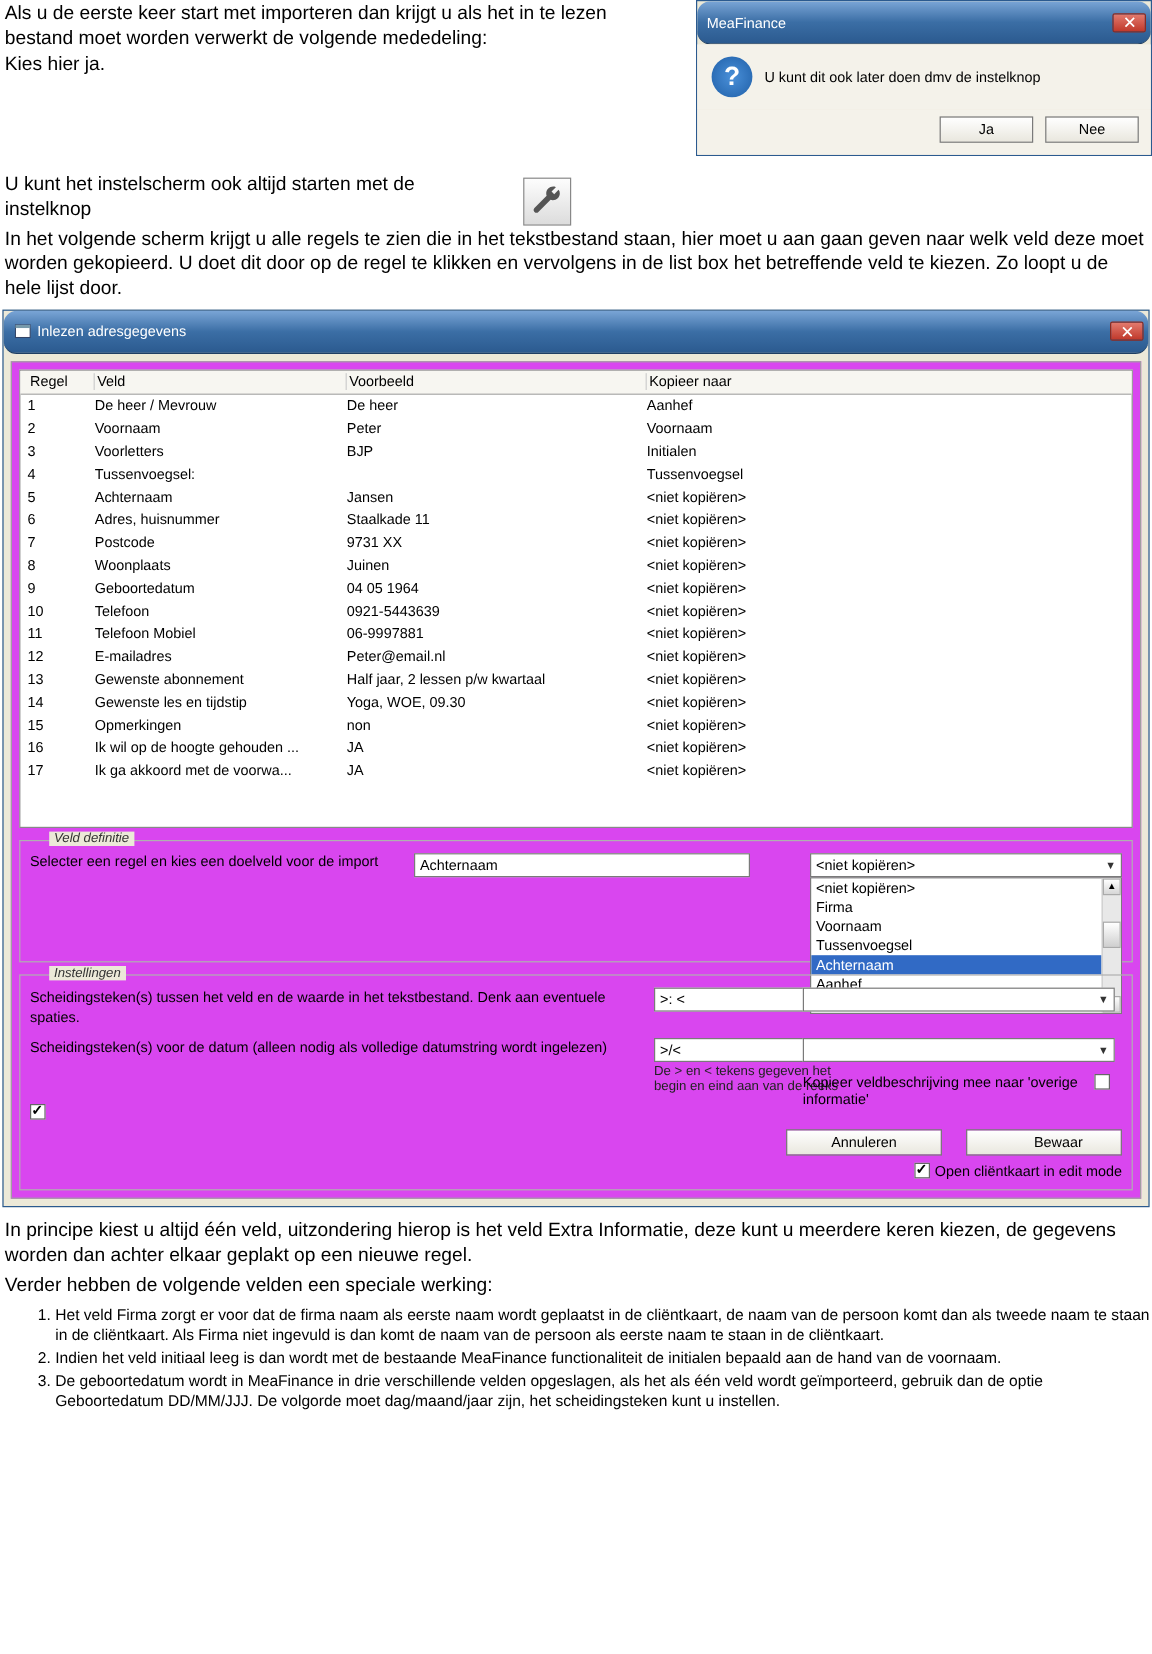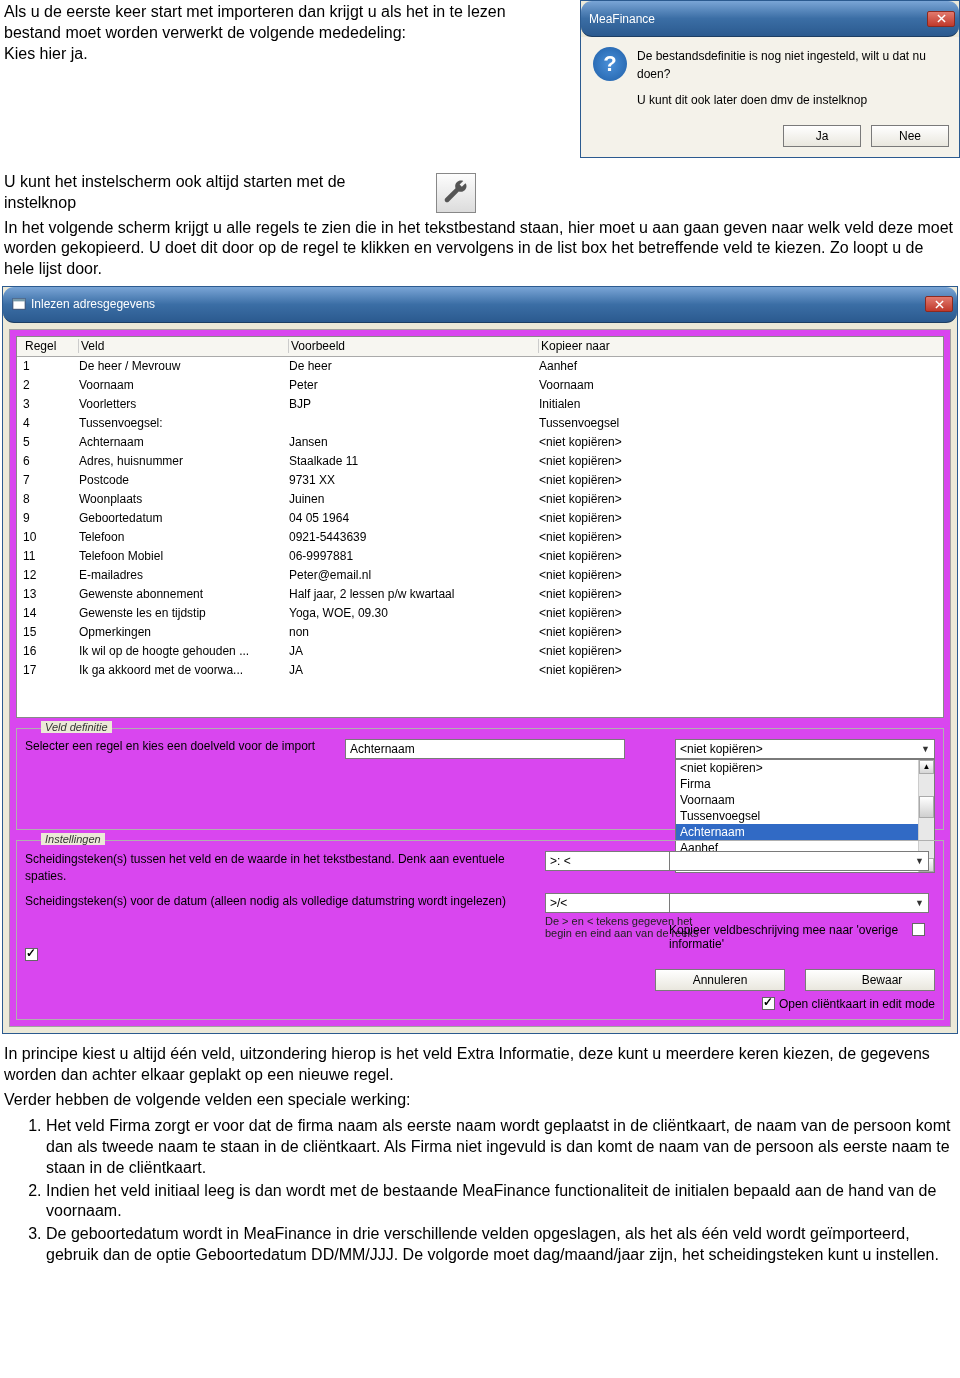--- a/index.html
+++ b/index.html
@@ -61,21 +61,21 @@
   .dlg-text { font-size: 12px; line-height: 1.5; }
   .dlg-btns { display: flex; justify-content: flex-end; gap: 10px; padding: 6px 10px 10px; background: #f4f2ea; }
   .btn {
     min-width: 78px; height: 22px;
     font-size: 12px;
     background: linear-gradient(#fff,#e9e7de);
     border: 1px solid #7a7a7a;
     display: inline-flex; align-items: center; justify-content: center;
     cursor: pointer;
   }
-  .wrench-row { display:flex; align-items:center; gap:16px; margin-top:12px;}
+  .wrench-row { display:flex; align-items:flex-end; gap:16px; margin-top:12px;}
   .wrench-icon {
     width: 40px; height: 40px;
     border: 1px solid #888;
     background: linear-gradient(#fdfdfd,#dcdcdc);
     display:flex; align-items:center; justify-content:center;
   }
   .wrench-icon svg { width:28px; height:28px; fill:#555; }
   .mainwin { margin: 4px 2px 8px; }
   .main-inner {
     margin: 6px;
@@ -156,21 +156,21 @@
   .lb-sbtn { height:14px; background:linear-gradient(#fff,#d6d6d6); border:1px solid #aaa; font-size:8px; text-align:center; line-height:12px;}
   .lb-thumb { flex:0 0 22px; margin-top:22px; background:linear-gradient(#fff,#cfcfcf); border:1px solid #aaa;}
   .lb-track { flex:1; }
   .cbk { width:13px; height:13px; border:1px solid #666; background:#fff; display:inline-block; vertical-align:middle; margin-right:4px; position:relative;}
   .cbk.checked::after { content:"✓"; position:absolute; top:-3px; left:0; font-size:12px; color:#000; font-weight:bold;}
   .inst-grid { display:grid; grid-template-columns: 510px 150px 1fr; gap:8px 10px; align-items:start; }
   .bottom-row { display:flex; justify-content:flex-end; gap:20px; margin-top:8px; align-items:center;}
   .bottom-btns { display:flex; gap:20px;text-align:right;}
   .edit-row { display:flex; justify-content:flex-end; align-items:center; margin-top:6px; font-size:12px;}
   .mainlist-icon { width:16px; height:16px; display:inline-flex; align-items:center; justify-content:center; margin-right:4px;}
-  ol.bottom-list { margin:4px 0 0 18px; padding:0 0 0 28px; font-size:16px; line-height:1.3;}
+  ol.bottom-list { margin:4px 0 0 18px; padding:0 0 0 28px; font-size:13px; line-height:1.3;}
   ol.bottom-list li { margin-bottom:2px; }
   .vd-wrap { position:relative; flex:1; }
   .inst-right-abs { position:absolute; right:6px; }
 </style>
 </head>
 <body>
 
 <div class="intro">
   <div class="intro-left">
     <div class="doc-text" style="white-space:pre-line;">Als u de eerste keer start met importeren dan krijgt u als het in te lezen bestand moet worden verwerkt de volgende mededeling:
@@ -183,21 +183,20 @@
         <span class="wtitle">MeaFinance</span>
         <span class="winbtn">
           <svg viewBox="0 0 10 10">
               <path d="M1 1 L9 9 M9 1 L1 9" stroke="#fff" stroke-width="1.6"></path>
             </svg>
         </span>
       </div>
       <div class="dlg-body">
         <div class="q-icon">?</div>
         <div class="dlg-text">
-          <div>De bestandsdefinitie is nog niet ingesteld, wilt u dat nu doen?</div>
           <div style="height:8px;"></div>
           <div>U kunt dit ook later doen dmv de instelknop</div>
         </div>
       </div>
       <div class="dlg-btns">
         <span class="btn">Ja</span>
         <span class="btn">Nee</span>
       </div>
     </div>
   </div>

